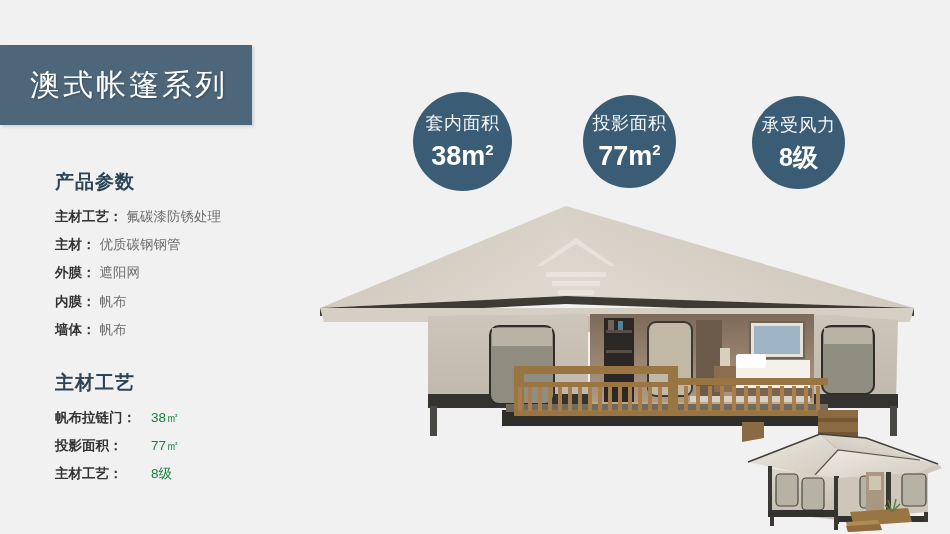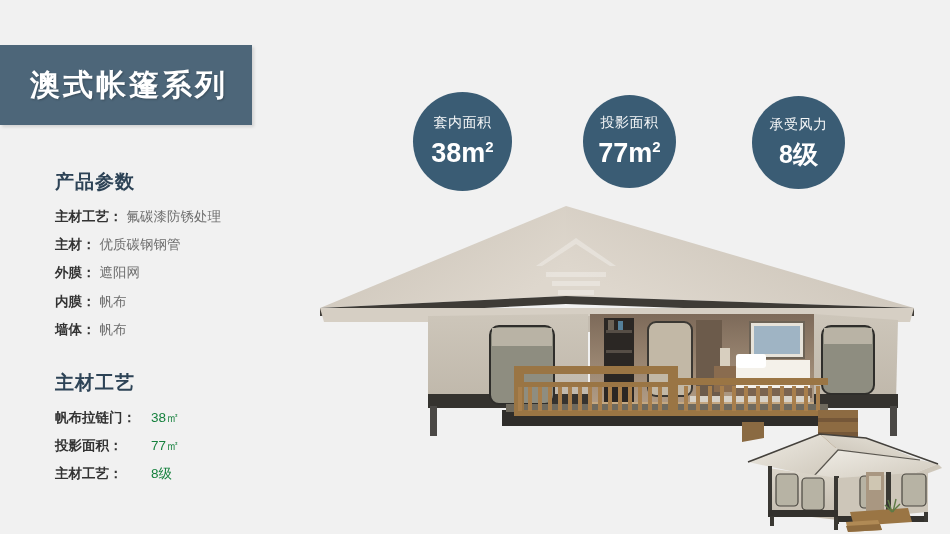--- a/index.html
+++ b/index.html
@@ -12,21 +12,21 @@
   #stage { position:absolute; inset:0; width:950px; height:534px; background:#f1f1f1; }
 
   
   .title-banner{
     position:absolute; left:0; top:45px; width:252px; height:80px;
     background:#4d6679;
     display:flex; align-items:center;
     box-shadow:2px 2px 3px rgba(0,0,0,.13);
   }
   .title-banner .title-text{
-    color:#ffffff; font-size:30px; font-weight:bold;
+    color:#ffffff; font-size:30px; font-weight:normal;
     letter-spacing:3px; margin-left:30px;
     text-shadow:1px 1px 2px rgba(0,0,0,.25);
   }
 
   
   .section{ position:absolute; left:55px; }
   .section-heading{
     color:#2d4356; font-size:19px; font-weight:bold;
     letter-spacing:1px; margin-bottom:13px;
   }
@@ -40,21 +40,21 @@
   #spec-params .param-value{ margin-left:12px; color:#15803d; }
 
   
   .badge{
     position:absolute; border-radius:50%;
     background:#3a5c74;
     display:flex; flex-direction:column;
     align-items:center; justify-content:center;
     color:#ffffff; text-align:center;
   }
-  .badge .badge-label{ font-size:14px; letter-spacing:.5px; opacity:.95; margin-bottom:7px; }
+  .badge .badge-label{ font-size:18px; letter-spacing:.5px; opacity:.95; margin-bottom:7px; }
   .badge .badge-value{ font-size:27px; font-weight:700; letter-spacing:0px; line-height:1.1; }
   .badge .badge-value .sup{ font-size:15px; vertical-align:top; }
   #badge-indoor  { left:413px; top:92px;  width:99px;  height:99px; }
   #badge-proj    { left:583px; top:95px;  width:93px;  height:93px; }
   #badge-wind    { left:752px; top:96px;  width:93px;  height:93px; }
   #badge-wind .badge-value{ font-size:25px; }
 
   
   #tent-main{ position:absolute; left:318px; top:196px; width:600px; height:260px; }
   #tent-thumb{ position:absolute; left:742px; top:416px; width:208px; height:118px; }

